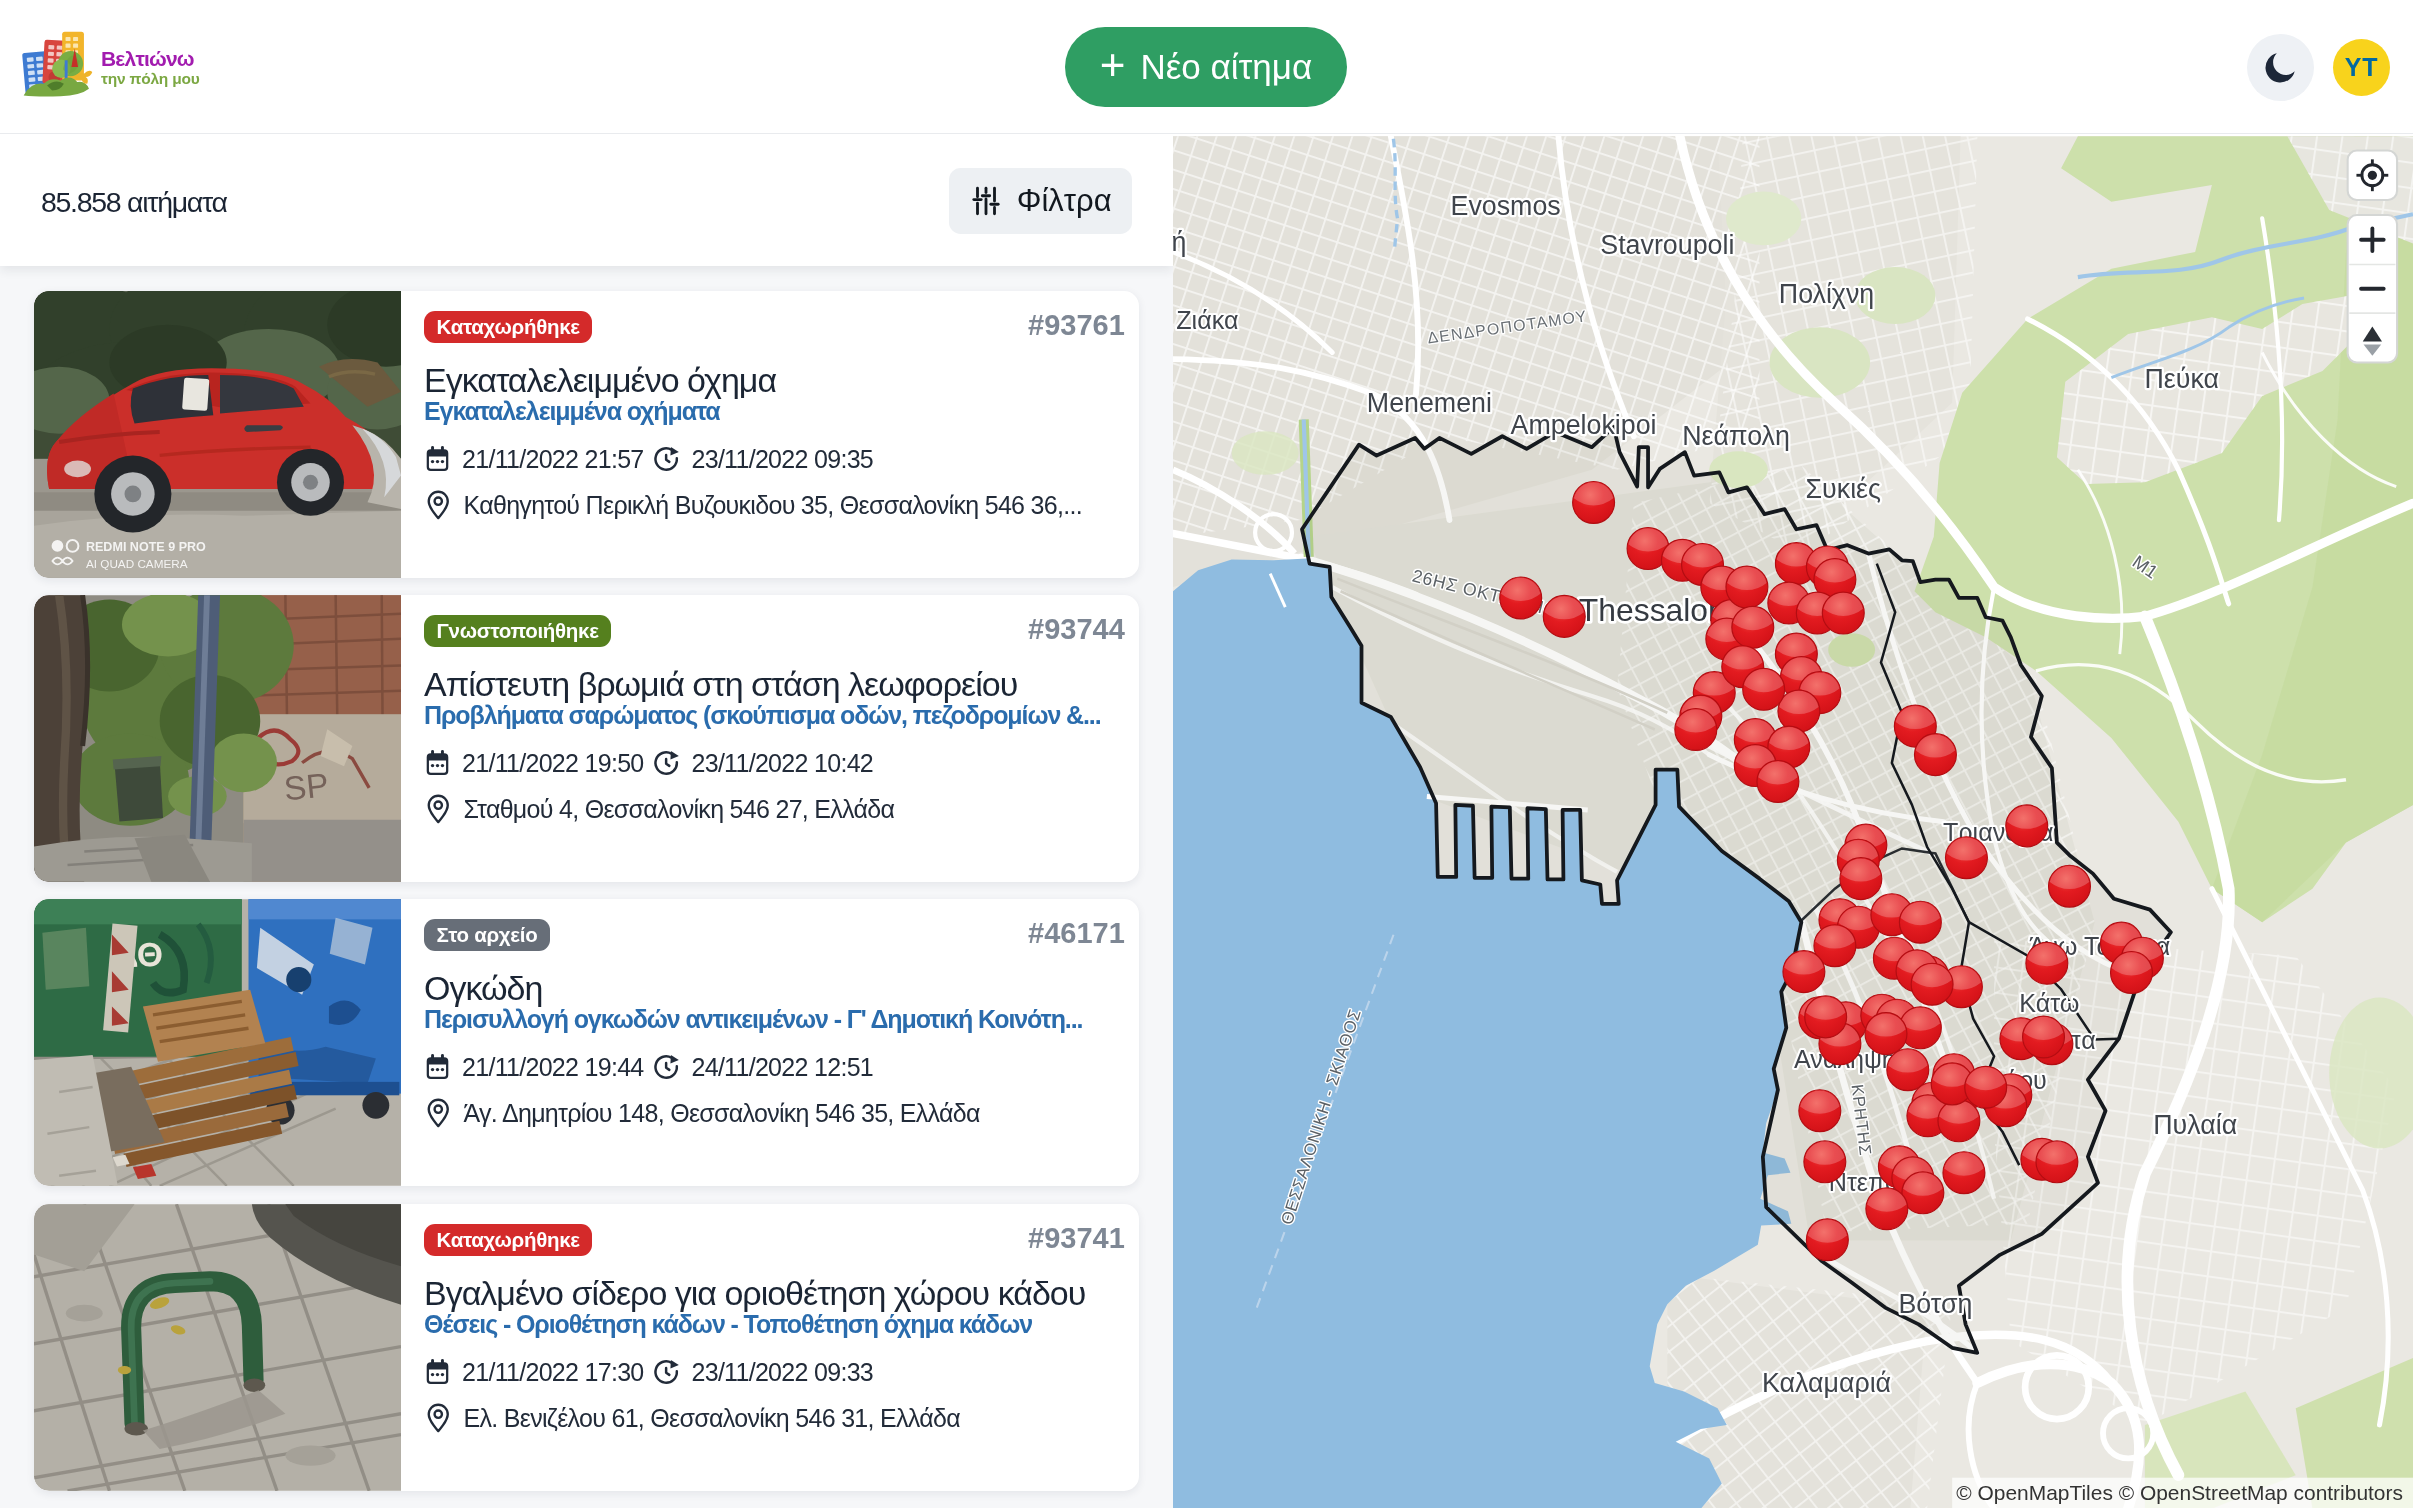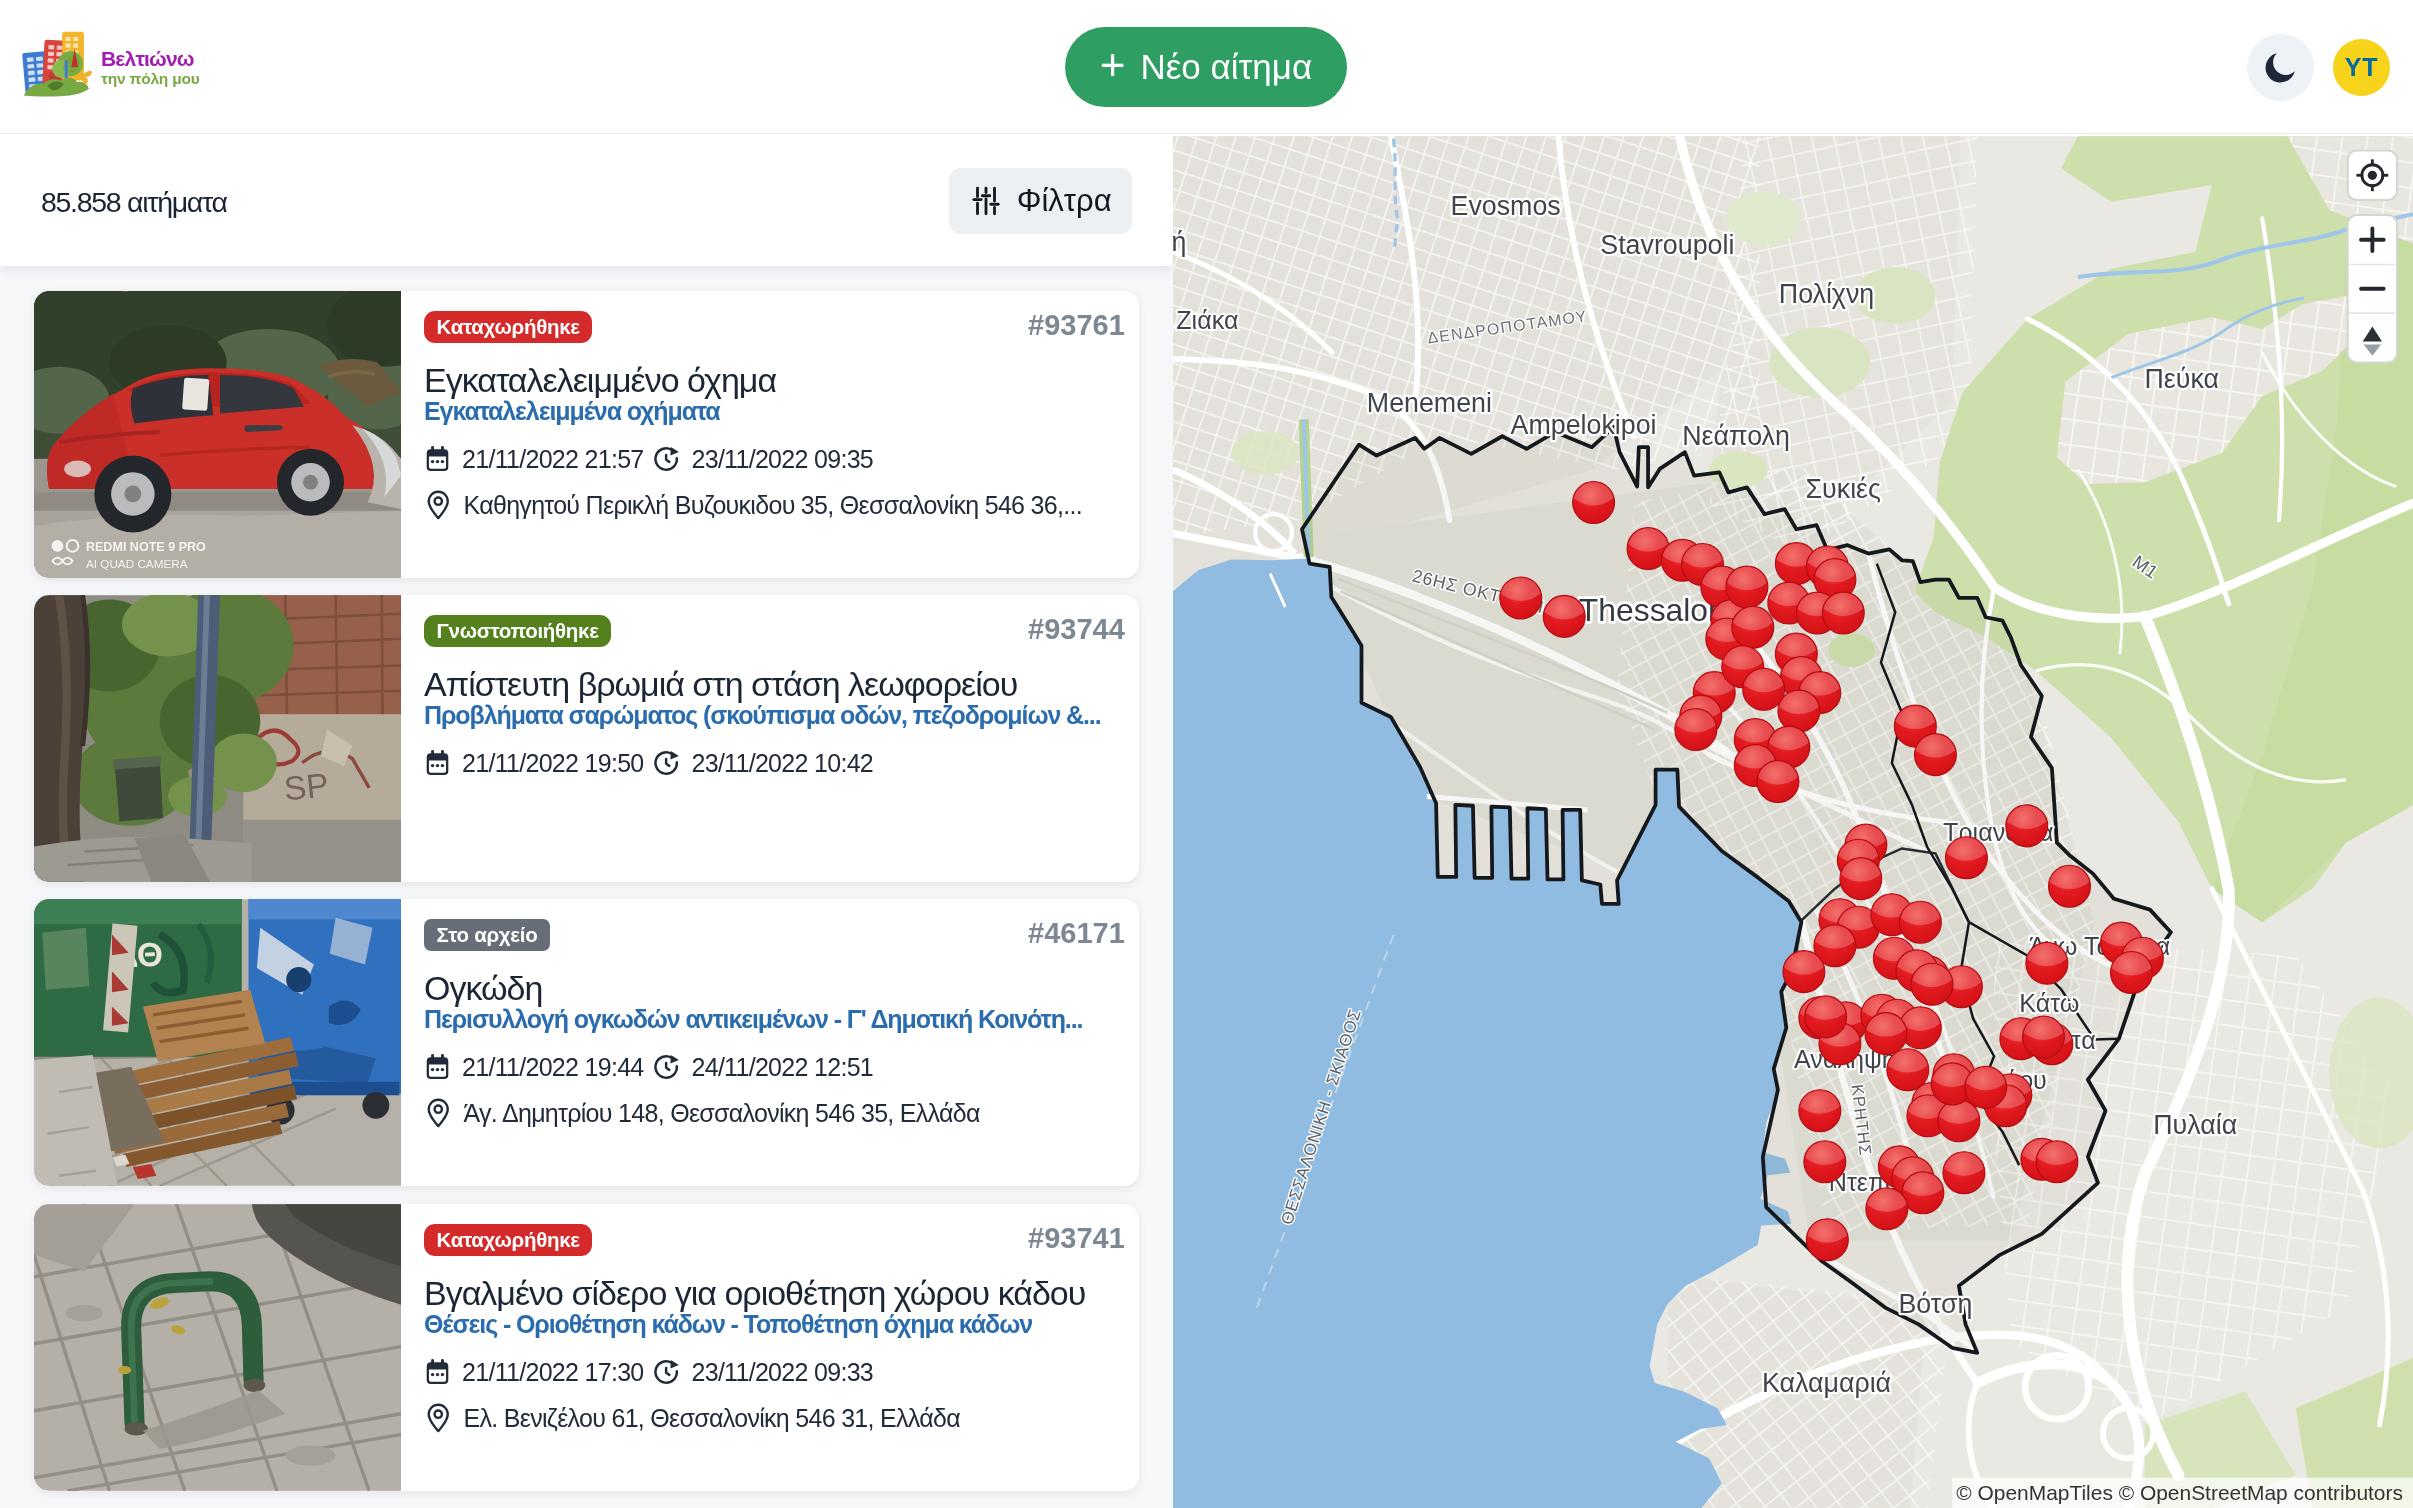--- a/index.html
+++ b/index.html
@@ -27,21 +27,21 @@
   .filterbtn { position:absolute; left:949px; top:32px; width:183px; height:66px; background:#edf0f3; border-radius:11.7px;
     display:flex; align-items:center; justify-content:center; gap:13.4px; font-size:31px; font-weight:500; color:#12181f; }
   .card { position:absolute; left:34px; width:1105px; height:287px; background:#fff; border-radius:15px; overflow:hidden;
     box-shadow:0 2.5px 8.4px rgba(30,40,60,0.08); }
   .photo { position:absolute; left:0; top:0; width:367px; height:287px; border-radius:15px 0 0 15px; overflow:hidden; }
   .photo svg { display:block; }
   .badge { position:absolute; left:390px; top:20px; height:32px; border-radius:11px; color:#fff;
     font-size:20.5px; font-weight:bold; display:inline-flex; align-items:center; padding:0 12.6px; letter-spacing:-0.3px; }
   .b-red { background:#d42a2a; }
   .b-green { background:#55801e; }
-  .b-gray { background:#676e78;border-radius:7px; }
+  .b-gray { background:#676e78; }
   .cid { position:absolute; right:14.2px; top:18.4px; font-size:29px; color:#7e8794;font-weight:bold; }
   .ctitle { position:absolute; left:390px; top:70px; font-size:34px; font-weight:500; color:#1b2534; letter-spacing:-1px; white-space:nowrap; }
   .ccat { position:absolute; left:390px; top:106px; font-size:25px; font-weight:bold; color:#2a6cad; letter-spacing:-1.1px; white-space:nowrap; }
   .crow { position:absolute; left:390px; font-size:25px; color:#222b39; letter-spacing:-0.7px; white-space:nowrap;
     display:flex; align-items:center; }
   .crow svg { margin-right:11px; flex:none; }
   .dates { top:154px; }
   .addr { top:198px; }
   .d2 { margin-left:8.4px; }
   
@@ -440,20 +440,24 @@
 <g fill="#222b39" stroke="none">
 <circle cx="7.6" cy="14.6" r="1.5"></circle>
             <circle cx="12" cy="14.6" r="1.5"></circle>
             <circle cx="16.4" cy="14.6" r="1.5"></circle>
 </g>
         </svg>21/11/2022 19:50<span class="d2"></span><svg width="28.5" height="28.5" viewBox="0 0 24 24" fill="none" stroke="#222b39" stroke-width="2.1" stroke-linecap="round" stroke-linejoin="round">
 <path d="M 16.4 4.0 A 9 9 0 1 0 20.9 11.2"></path>
 <polygon points="15.9,1.6 22.6,5.9 15.5,8.9" fill="#222b39" stroke="none"></polygon>
 <polyline points="11.9,8.4 11.9,12.4 14.6,14.2"></polyline>
 </svg>23/11/2022 10:42</div>
+    <div class="crow addr"><svg width="28.5" height="32" viewBox="0 0 24 26" fill="none" stroke="#222b39" stroke-width="2" stroke-linecap="round" stroke-linejoin="round">
+          <path d="M12 24 C 12 24 4 15.5 4 9.8 A 8 8 0 0 1 20 9.8 C 20 15.5 12 24 12 24 Z"></path>
+          <circle cx="12" cy="9.8" r="3.1"></circle>
+        </svg>Σταθμού 4, Θεσσαλονίκη 546 27, Ελλάδα</div>
   </div>
 
   <div class="card" style="top:763px;">
     <div class="photo">
         <svg width="367" height="287" viewBox="0 0 438 342">
 <rect width="438" height="342" fill="#b5b1a8"></rect>
 <g stroke="#9c988f" stroke-width="3" fill="none">
 <path d="M -20 300 L 260 190"></path>
             <path d="M 20 342 L 300 210"></path>
             <path d="M 90 342 L 330 230"></path>

